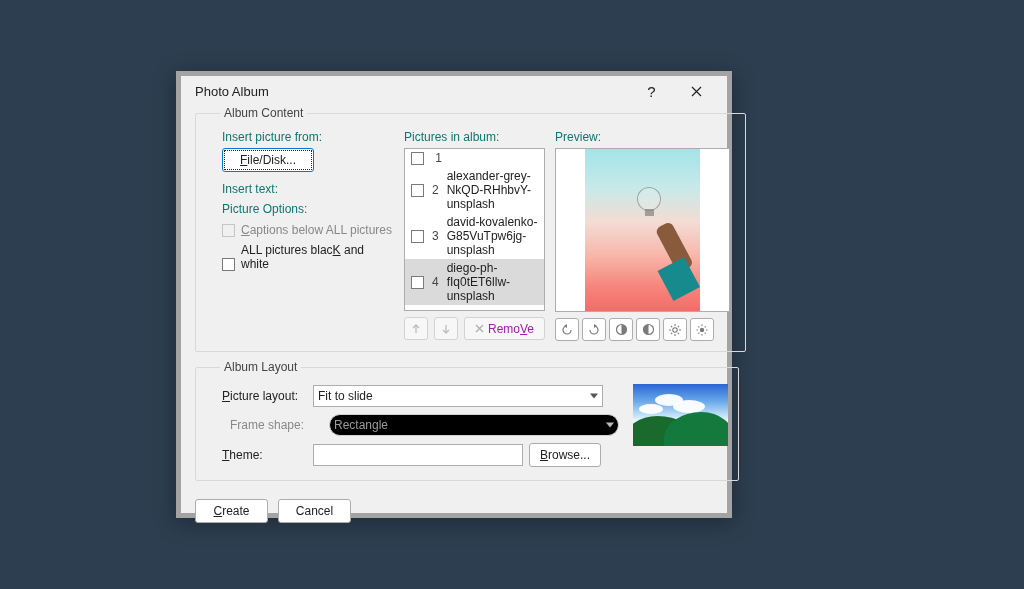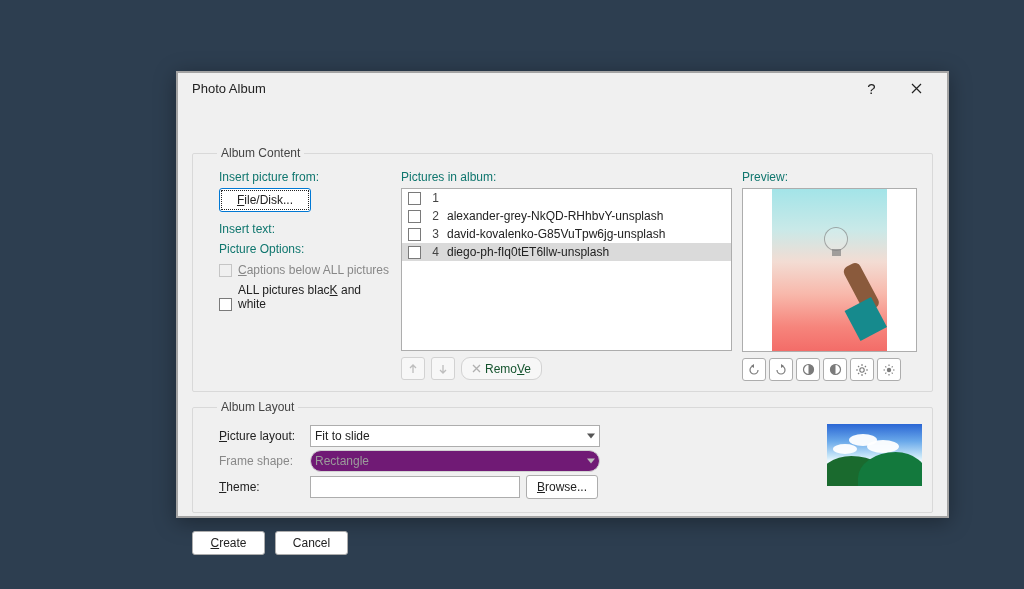--- a/index.html
+++ b/index.html
@@ -8,28 +8,27 @@
     width: 1024px;
     height: 589px;
     background: #2d3e50;
     overflow: hidden;
     position: relative;
   }
   .dialog {
     position: absolute;
     left: 176px;
     top: 71px;
-    width: 773px;
+    width: 556px;
     height: 447px;
     background: #f0f0f0;
-    border: 2px solid #a3a3a3;
+    border: 5px solid #a3a3a3;
     box-shadow: 0 4px 20px rgba(0,0,0,0.35);
     display: flex;
     flex-direction: column;
-    gap: 43px;
   }
   .titlebar {
     height: 34px;
     display: flex;
     align-items: center;
     padding: 0 8px 0 14px;
     font-size: 13px;
     color: #222;
   }
   .titlebar .title { flex: 1; }
@@ -84,24 +83,23 @@
     height: 24px;
     padding: 0 10px;
     font-size: 12px;
     color: #222;
     display: inline-flex;
     align-items: center;
     justify-content: center;
     white-space: nowrap;
   }
   .btn.disabled {
-    color: #14532d;
+    color: #a21caf;
     border-color: #d2d2d2;
     background: #f7f7f7;
-    border-radius: 9px;
   }
   .btn.focused {
     outline: 1px dotted #222;
     outline-offset: -3px;
     border-color: #0078d4;
   }
 
   .u { text-decoration: underline; }
 
   .check-row {
@@ -230,21 +228,21 @@
     height: 22px;
     background:#fff;
     border:1px solid #adadad;
     font-size:12px;
     padding: 0 4px;
     display:flex;
     align-items:center;
     position: relative;
   }
   .select.disabled, .textbox.disabled {
-    color:#9b9b9b; background:#701a75; border-color:#d2d2d2;border-radius:11px;
+    color:#9b9b9b; background:#000000; border-color:#d2d2d2;border-radius:11px;
   }
   .select .caret {
     position:absolute; right:4px; top:50%; transform:translateY(-50%);
     width:0;height:0;border-left:4px solid transparent;border-right:4px solid transparent;border-top:5px solid #555;
   }
   .select.disabled .caret { border-top-color:#bbb; }
 
   .layout-wrap { display:flex; gap:14px; }
   .layout-left { flex: 1; }
   .layout-thumb {
@@ -435,21 +433,21 @@
       <div class="layout-wrap">
         <div class="layout-left">
           <div class="layout-row">
             <div class="lbl"><span class="u">P</span>icture layout:</div>
             <div class="select" style="width:290px">
               <span>Fit to slide</span>
               <span class="caret"></span>
             </div>
           </div>
           <div class="layout-row">
-            <div class="lbl label disabled" style="margin:0">Frame shape:</div>
+            <div class="lbl label disabled" style="margin:8px">Frame shape:</div>
             <div class="select disabled" style="width:290px">
               <span>Rectangle</span>
               <span class="caret"></span>
             </div>
           </div>
           <div class="layout-row">
             <div class="lbl"><span class="u">T</span>heme:</div>
             <div class="textbox" style="width:210px">
               <span></span>
             </div>

